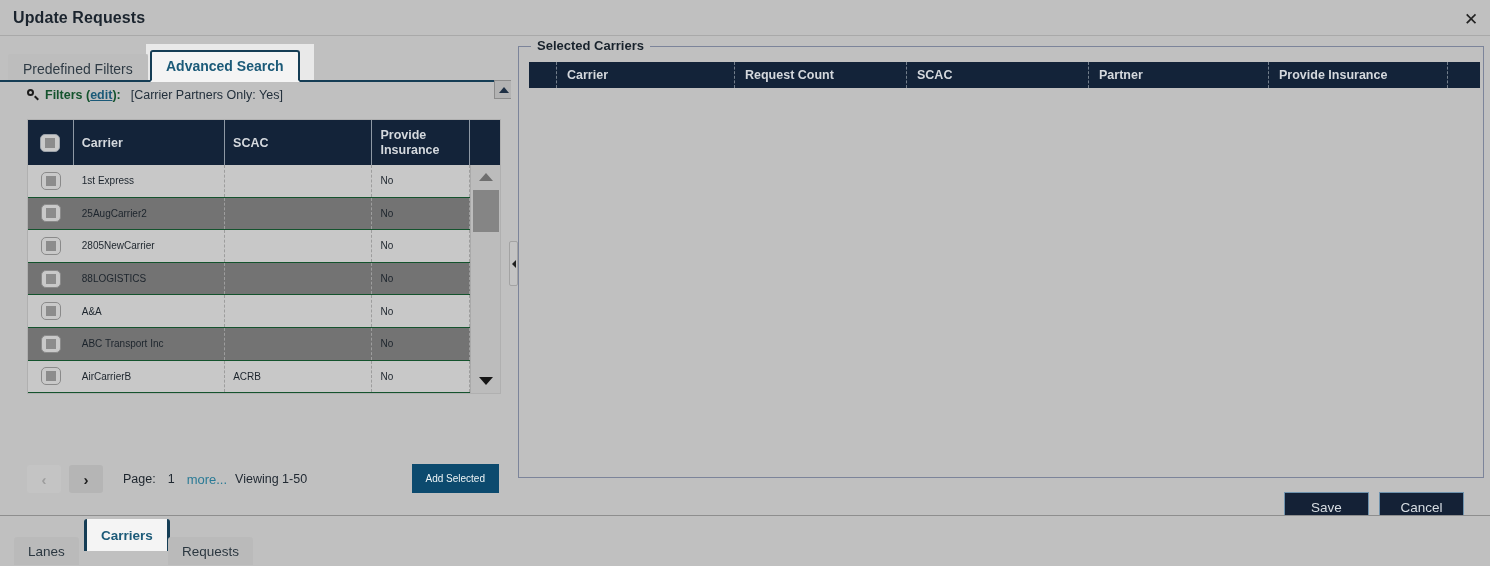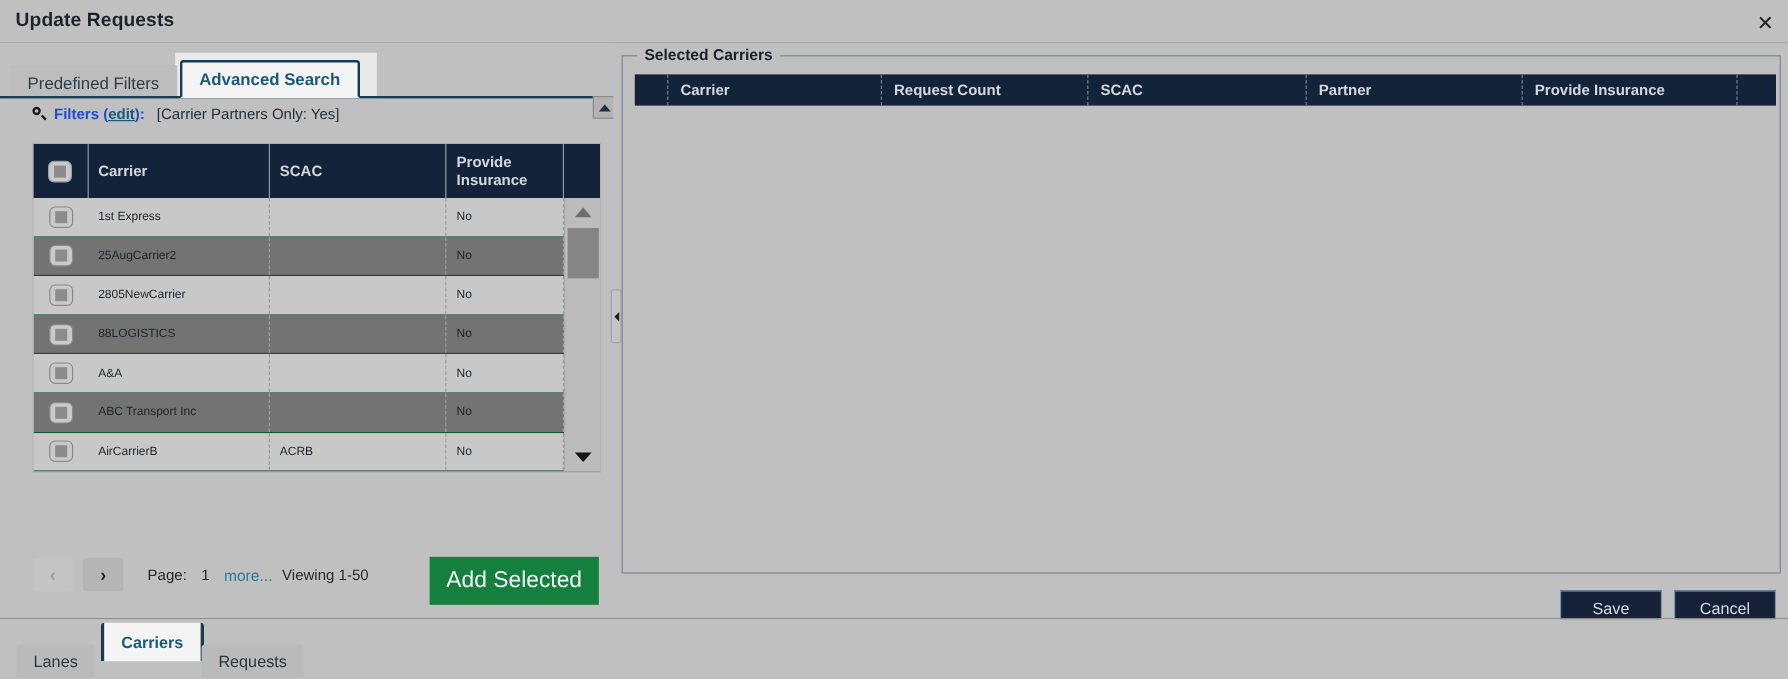--- a/index.html
+++ b/index.html
@@ -134,21 +134,21 @@
     box-sizing: border-box;
   }
   .mag-icon::after {
     content: "";
     position: absolute;
     left: 7px; top: 8px;
     width: 5px; height: 2px;
     background: #1c1c1c;
     transform: rotate(45deg);
   }
-  .filters-label { font-weight: bold; color: #1d4ed8; }
+  .filters-label { font-weight: bold; color: #14532d; }
   .filters-edit { color: #1b5a78; text-decoration: underline; font-weight: bold; cursor: pointer; }
   .filters-value { margin-left: 10px; color: #23303c; }
 
   
   .grid {
     position: absolute;
     left: 27px; top: 83px;
     width: 474px;
     background: #c8c8c8;
     border: 1px solid #b0b0b0;
@@ -275,25 +275,25 @@
     color: #1e1e1e;
   }
   .pg-btn.disabled { background: #c4c4c4; color: #9e9e9e; cursor: default; }
   .pg-text { margin-left: 12px; font-size: 12.5px; color: #1c242c; }
   .pg-num { margin-left: 12px; font-size: 12.5px; }
   .pg-more { margin-left: 12px; color: #2a7a95; cursor: pointer; }
   .pg-view { margin-left: 8px; font-size: 12.5px; }
   .add-selected {
     position: absolute;
     right: 2px; top: 8px;
-    background: #15803d;
+    background: #0c4a6e;
     color: #eef5f7;
     border: none;
     padding: 9px 14px;
-    font-size: 19px;
+    font-size: 10px;
     cursor: pointer;
     font-family: "Liberation Sans", sans-serif;
   }
 
   
   .pane-up-btn {
     position: absolute;
     left: 494px; top: 44px;
     width: 19px; height: 19px;
     background: #b3b3b3;
@@ -379,21 +379,21 @@
   .sc-c2 { width: 178px; }
   .sc-c3 { width: 172px; }
   .sc-c4 { width: 182px; }
   .sc-c5 { width: 180px; }
   .sc-c6 { width: 179px; }
   .sc-c7 { width: 32px; border-right: none !important; }
 
   
   .footer-btns {
     position: absolute;
-    right: 10px; top: 456px;
+    right: 26px; top: 456px;
     display: flex;
     gap: 10px;
   }
   .btn-dark {
     width: 85px; height: 30px;
     background: #142136;
     color: #d7dde3;
     border: 1px solid #6f93ae;
     font-size: 13.5px;
     cursor: pointer;

